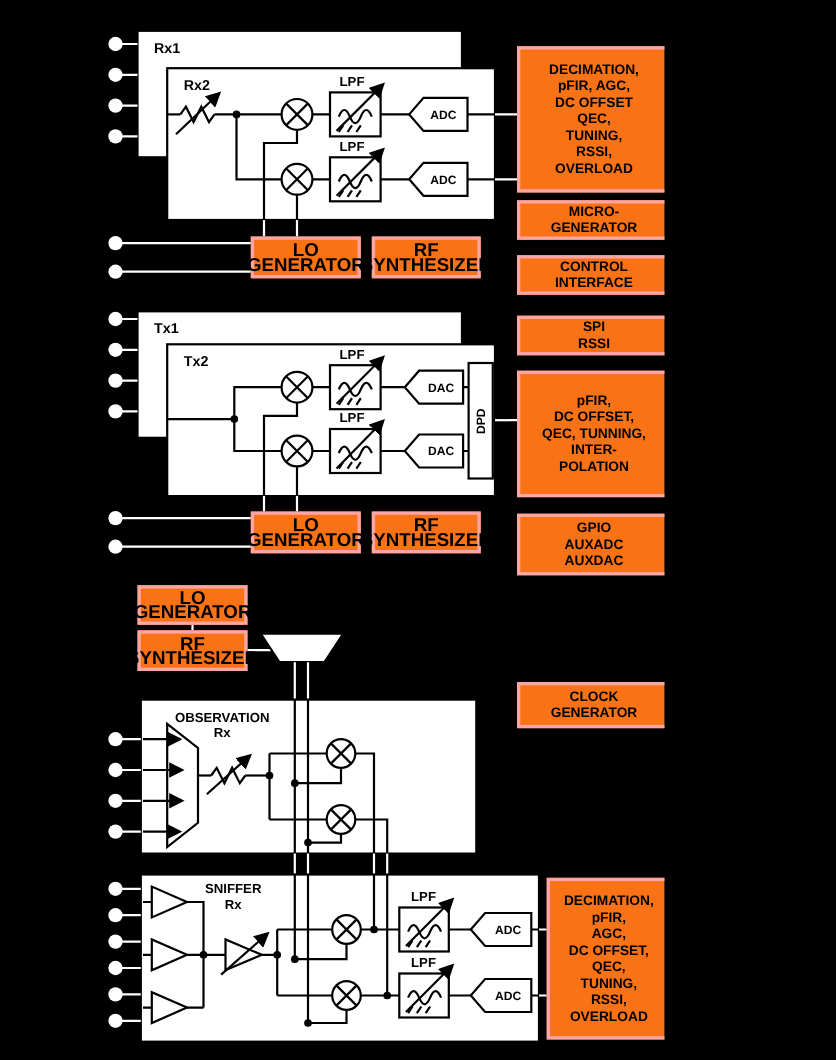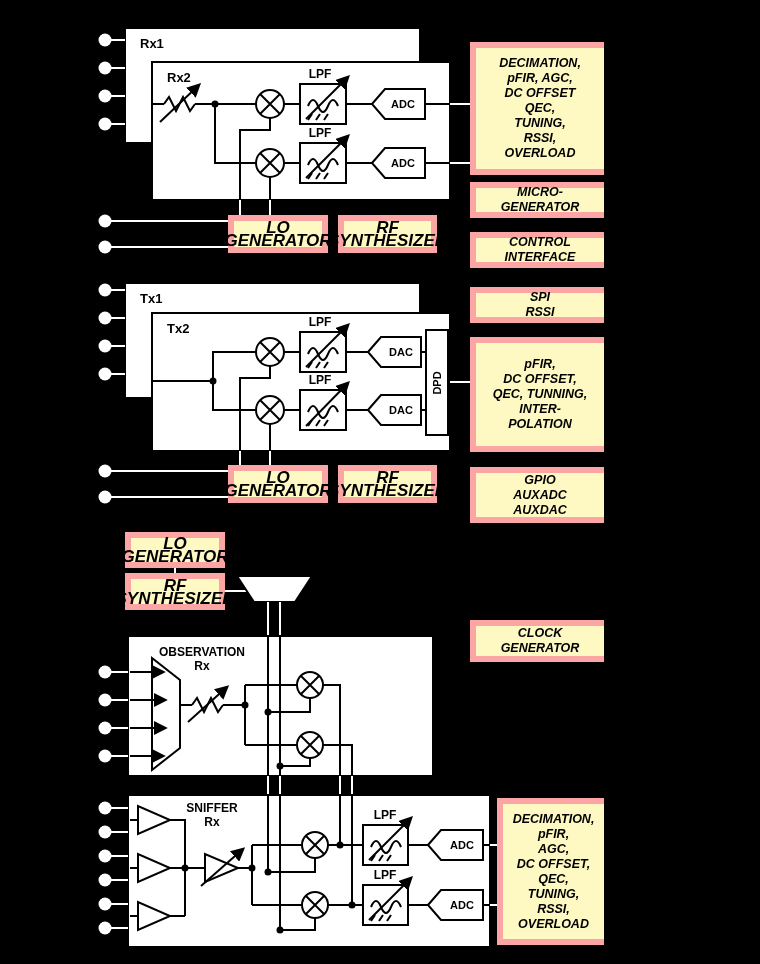--- a/index.html
+++ b/index.html
@@ -3,24 +3,24 @@
 <meta charset="utf-8">
 <style>
   html,body { margin:0; padding:0; background:#000; }
   .canvas {
     position:relative; width:604px; height:964px; background:#000;
     overflow:hidden; font-family:"Liberation Sans", sans-serif;
   }
   .canvas svg { position:absolute; left:0; top:0; }
   .tbox {
     position:absolute; box-sizing:border-box;
-    background:#fef9c3; color:#000; border:6px solid #fca5a5;
+    background:#f97316; color:#000; border:3px solid #fca5a5;
     display:flex; align-items:center; justify-content:center;
     text-align:center; white-space:pre-line;
-    font-weight:bold; font-size:12.5px; line-height:15px;font-style:italic;
+    font-weight:bold; font-size:12.5px; line-height:15px;
   }
   .tbox.small { font-size:17px; line-height:13px; }
   
   .wbox  { fill:#fff; stroke:#000; stroke-width:2; }
   .sym   { fill:#fff; stroke:#000; stroke-width:2; }
   .wire  { stroke:#000; stroke-width:2; fill:none; }
   .wwire { stroke:#fff; stroke-width:2; fill:none; }
   .dot   { fill:#000; stroke:none; }
   .pin   { fill:#fff; stroke:none; }
   text   { fill:#000; font-family:"Liberation Sans", sans-serif; font-weight:bold; }

